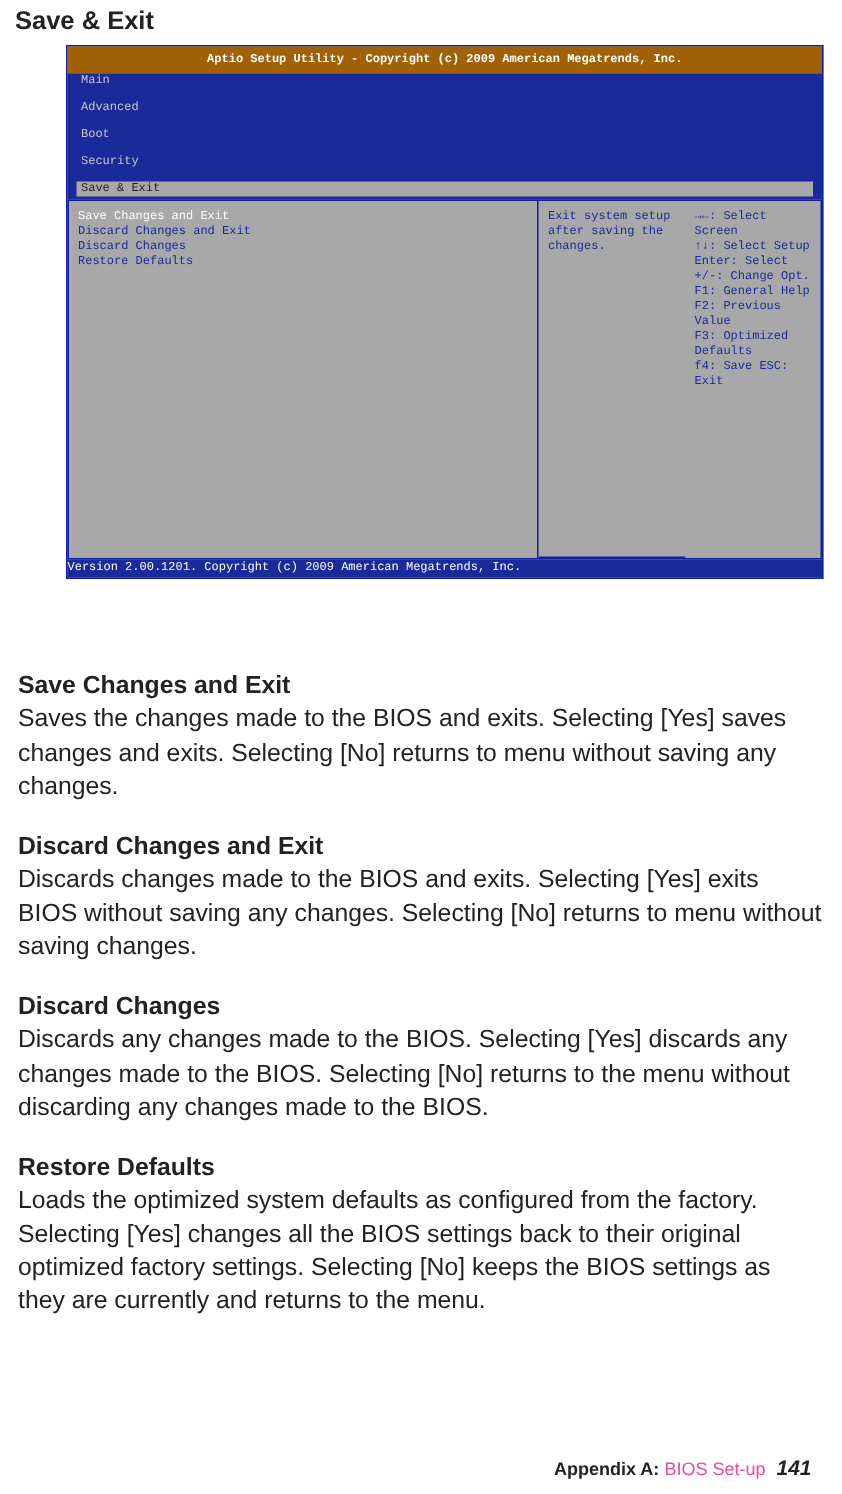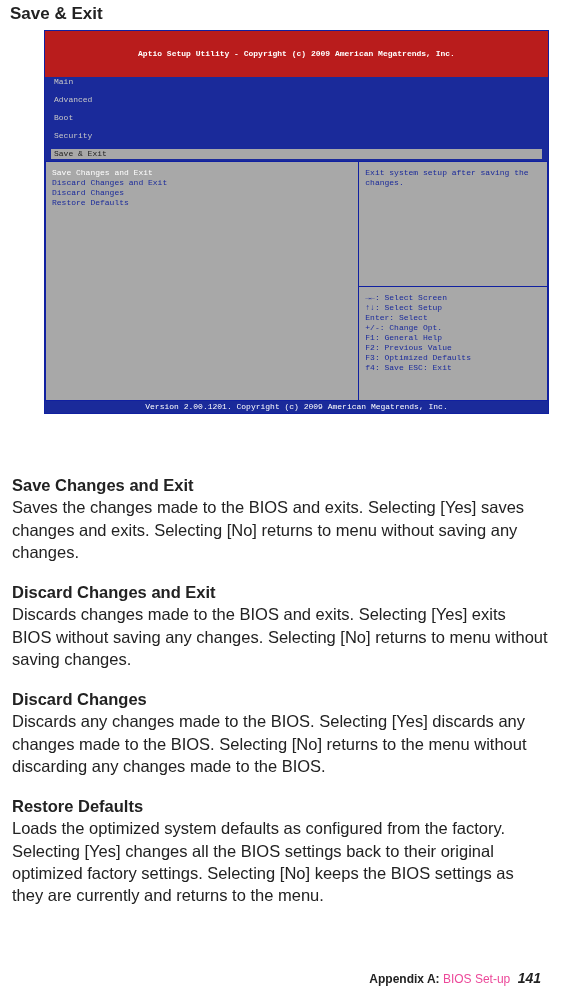--- a/index.html
+++ b/index.html
@@ -20,24 +20,24 @@
   }
   .bios-box {
     margin: 0 12px 0 44px;
     border: 1px solid #1020a0;
     background: #a8a8a8;
     font-family: "Courier New", monospace;
     font-size: 8px;
     line-height: 1.25;
   }
   .bios-top {
-    background: #b91c1c;
+    background: #a16207;
     color: #fff;
     text-align: center;
-    padding: 18px 0;
+    padding: 4px 0;
     font-weight: bold;
   }
   .bios-tabs {
     background: #1a2a9a;
     padding: 0 6px 2px 6px;
     display: flex;
     gap: 8px;
     flex-direction: column;
   }
   .bios-tab {
@@ -59,37 +59,37 @@
     border-right: 1px solid #1020a0;
     padding: 6px 6px;
     color: #1a2a9a;
   }
   .bios-left .sel {
     color: #fff;
   }
   .bios-right {
     flex: 1;
     display: flex;
-    flex-direction: column;
+    flex-direction: row;
   }
   .bios-right-top {
     flex: 1.1;
     padding: 6px 6px;
     color: #1a2a9a;
     border-bottom: 1px solid #1020a0;
   }
   .bios-right-bot {
     flex: 1;
     padding: 6px 6px;
     color: #1a2a9a;
   }
   .bios-bottom {
     background: #1a2a9a;
     color: #fff;
-    text-align: center;
+    text-align: left;
     padding: 1px 0;
   }
 
   .content {
     margin: 60px 12px 0 12px;
     font-size: 16.5px;
     line-height: 1.35;
   }
   .sect-head {
     font-weight: bold;

